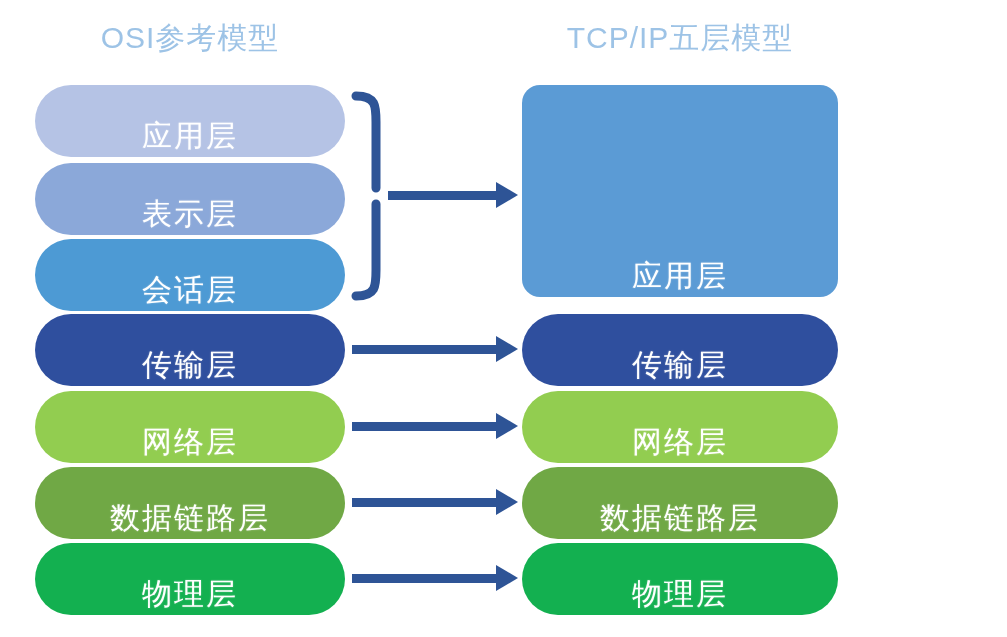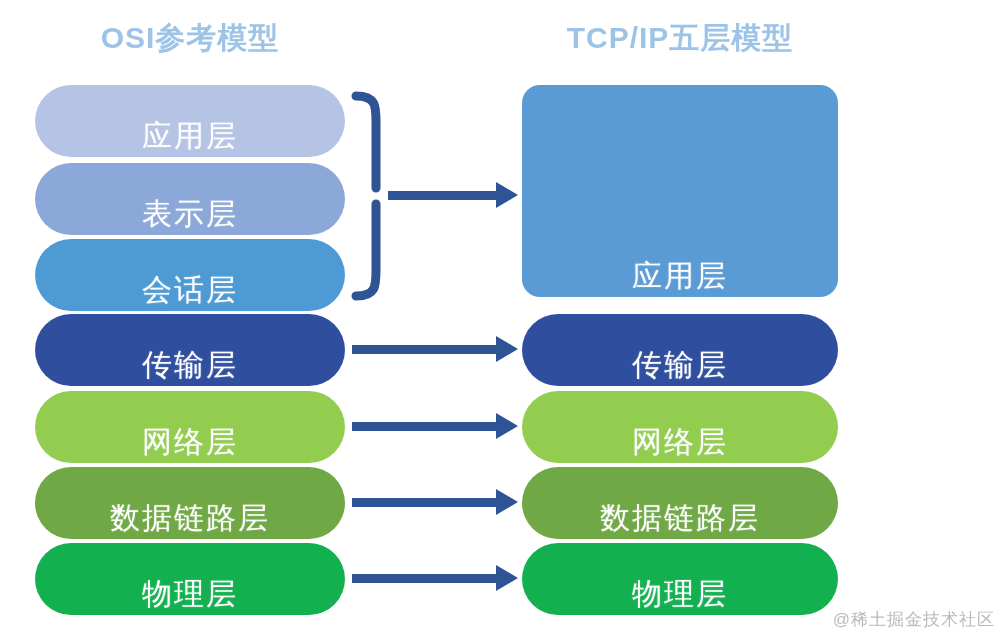--- a/index.html
+++ b/index.html
@@ -15,21 +15,21 @@
     width: 1007px;
     height: 637px;
     background: #ffffff;
     overflow: hidden;
   }
 
   
   .col-title {
     position: absolute;
     font-size: 30px;
-    font-weight: 700;
+    font-weight: 400;
     color: #9dc3e6;
     letter-spacing: 1px;
     white-space: nowrap;
     text-align: center;
   }
   #title-osi  { left: 35px;  top: 18px; width: 310px; }
   #title-tcp  { left: 522px; top: 18px; width: 316px; }
 
   
   .layer {
@@ -157,15 +157,14 @@
   <div class="arrow" id="a0" style="left:388px; top:191px; width:110px;"></div>
 
   <div class="arrow" id="a1" style="left:352px; top:345px; width:146px;"></div>
 
   <div class="arrow" id="a2" style="left:352px; top:422px; width:146px;"></div>
 
   <div class="arrow" id="a3" style="left:352px; top:498px; width:146px;"></div>
 
   <div class="arrow" id="a4" style="left:352px; top:574px; width:146px;"></div>
 
-  <div id="watermark">@稀土掘金技术社区</div>
 
 </div>
 
 </body></html>

